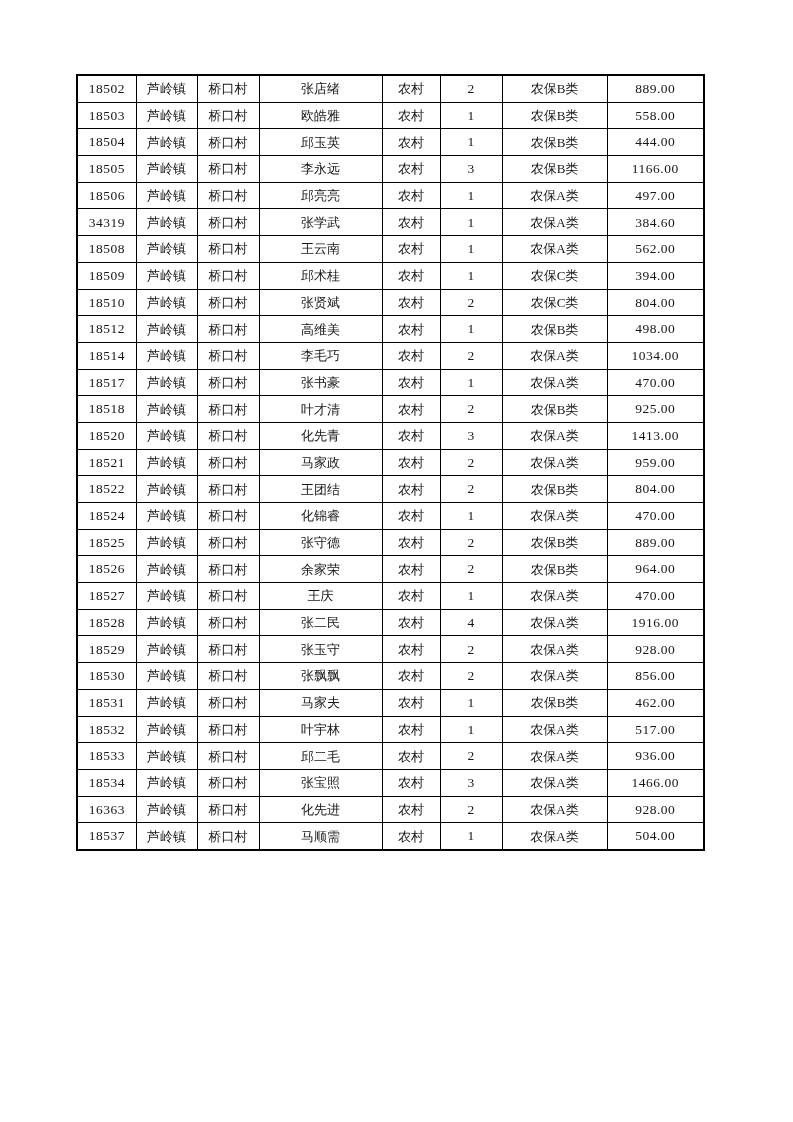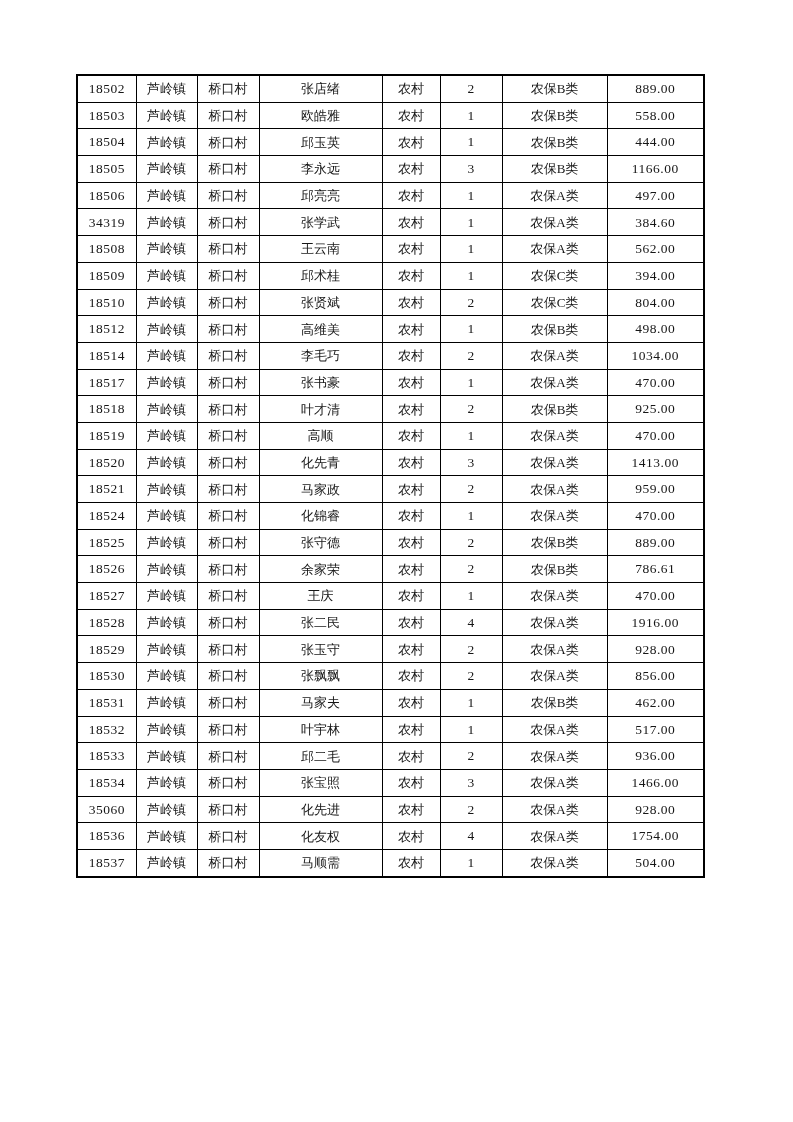--- a/index.html
+++ b/index.html
@@ -182,178 +182,168 @@
           <td class="num">18518</td>
           <td>芦岭镇</td>
           <td>桥口村</td>
           <td>叶才清</td>
           <td>农村</td>
           <td class="num">2</td>
           <td>农保B类</td>
           <td class="num">925.00</td>
         </tr>
         <tr>
-          <td class="num">18519</td>
-          <td>芦岭镇</td>
-          <td>桥口村</td>
-          <td>高顺</td>
+          <td class="num">18520</td>
+          <td>芦岭镇</td>
+          <td>桥口村</td>
+          <td>化先青</td>
+          <td>农村</td>
+          <td class="num">3</td>
+          <td>农保A类</td>
+          <td class="num">1413.00</td>
+        </tr>
+        <tr>
+          <td class="num">18521</td>
+          <td>芦岭镇</td>
+          <td>桥口村</td>
+          <td>马家政</td>
+          <td>农村</td>
+          <td class="num">2</td>
+          <td>农保A类</td>
+          <td class="num">959.00</td>
+        </tr>
+        <tr>
+          <td class="num">18522</td>
+          <td>芦岭镇</td>
+          <td>桥口村</td>
+          <td>王团结</td>
+          <td>农村</td>
+          <td class="num">2</td>
+          <td>农保B类</td>
+          <td class="num">804.00</td>
+        </tr>
+        <tr>
+          <td class="num">18524</td>
+          <td>芦岭镇</td>
+          <td>桥口村</td>
+          <td>化锦睿</td>
           <td>农村</td>
           <td class="num">1</td>
           <td>农保A类</td>
           <td class="num">470.00</td>
         </tr>
         <tr>
-          <td class="num">18520</td>
-          <td>芦岭镇</td>
-          <td>桥口村</td>
-          <td>化先青</td>
+          <td class="num">18525</td>
+          <td>芦岭镇</td>
+          <td>桥口村</td>
+          <td>张守德</td>
+          <td>农村</td>
+          <td class="num">2</td>
+          <td>农保B类</td>
+          <td class="num">889.00</td>
+        </tr>
+        <tr>
+          <td class="num">18526</td>
+          <td>芦岭镇</td>
+          <td>桥口村</td>
+          <td>余家荣</td>
+          <td>农村</td>
+          <td class="num">2</td>
+          <td>农保B类</td>
+          <td class="num">964.00</td>
+        </tr>
+        <tr>
+          <td class="num">18527</td>
+          <td>芦岭镇</td>
+          <td>桥口村</td>
+          <td>王庆</td>
+          <td>农村</td>
+          <td class="num">1</td>
+          <td>农保A类</td>
+          <td class="num">470.00</td>
+        </tr>
+        <tr>
+          <td class="num">18528</td>
+          <td>芦岭镇</td>
+          <td>桥口村</td>
+          <td>张二民</td>
+          <td>农村</td>
+          <td class="num">4</td>
+          <td>农保A类</td>
+          <td class="num">1916.00</td>
+        </tr>
+        <tr>
+          <td class="num">18529</td>
+          <td>芦岭镇</td>
+          <td>桥口村</td>
+          <td>张玉守</td>
+          <td>农村</td>
+          <td class="num">2</td>
+          <td>农保A类</td>
+          <td class="num">928.00</td>
+        </tr>
+        <tr>
+          <td class="num">18530</td>
+          <td>芦岭镇</td>
+          <td>桥口村</td>
+          <td>张飘飘</td>
+          <td>农村</td>
+          <td class="num">2</td>
+          <td>农保A类</td>
+          <td class="num">856.00</td>
+        </tr>
+        <tr>
+          <td class="num">18531</td>
+          <td>芦岭镇</td>
+          <td>桥口村</td>
+          <td>马家夫</td>
+          <td>农村</td>
+          <td class="num">1</td>
+          <td>农保B类</td>
+          <td class="num">462.00</td>
+        </tr>
+        <tr>
+          <td class="num">18532</td>
+          <td>芦岭镇</td>
+          <td>桥口村</td>
+          <td>叶宇林</td>
+          <td>农村</td>
+          <td class="num">1</td>
+          <td>农保A类</td>
+          <td class="num">517.00</td>
+        </tr>
+        <tr>
+          <td class="num">18533</td>
+          <td>芦岭镇</td>
+          <td>桥口村</td>
+          <td>邱二毛</td>
+          <td>农村</td>
+          <td class="num">2</td>
+          <td>农保A类</td>
+          <td class="num">936.00</td>
+        </tr>
+        <tr>
+          <td class="num">18534</td>
+          <td>芦岭镇</td>
+          <td>桥口村</td>
+          <td>张宝照</td>
           <td>农村</td>
           <td class="num">3</td>
           <td>农保A类</td>
-          <td class="num">1413.00</td>
-        </tr>
-        <tr>
-          <td class="num">18521</td>
-          <td>芦岭镇</td>
-          <td>桥口村</td>
-          <td>马家政</td>
-          <td>农村</td>
-          <td class="num">2</td>
-          <td>农保A类</td>
-          <td class="num">959.00</td>
-        </tr>
-        <tr>
-          <td class="num">18524</td>
-          <td>芦岭镇</td>
-          <td>桥口村</td>
-          <td>化锦睿</td>
-          <td>农村</td>
-          <td class="num">1</td>
-          <td>农保A类</td>
-          <td class="num">470.00</td>
-        </tr>
-        <tr>
-          <td class="num">18525</td>
-          <td>芦岭镇</td>
-          <td>桥口村</td>
-          <td>张守德</td>
-          <td>农村</td>
-          <td class="num">2</td>
-          <td>农保B类</td>
-          <td class="num">889.00</td>
-        </tr>
-        <tr>
-          <td class="num">18526</td>
-          <td>芦岭镇</td>
-          <td>桥口村</td>
-          <td>余家荣</td>
-          <td>农村</td>
-          <td class="num">2</td>
-          <td>农保B类</td>
-          <td class="num">786.61</td>
-        </tr>
-        <tr>
-          <td class="num">18527</td>
-          <td>芦岭镇</td>
-          <td>桥口村</td>
-          <td>王庆</td>
-          <td>农村</td>
-          <td class="num">1</td>
-          <td>农保A类</td>
-          <td class="num">470.00</td>
-        </tr>
-        <tr>
-          <td class="num">18528</td>
-          <td>芦岭镇</td>
-          <td>桥口村</td>
-          <td>张二民</td>
-          <td>农村</td>
-          <td class="num">4</td>
-          <td>农保A类</td>
-          <td class="num">1916.00</td>
-        </tr>
-        <tr>
-          <td class="num">18529</td>
-          <td>芦岭镇</td>
-          <td>桥口村</td>
-          <td>张玉守</td>
+          <td class="num">1466.00</td>
+        </tr>
+        <tr>
+          <td class="num">16363</td>
+          <td>芦岭镇</td>
+          <td>桥口村</td>
+          <td>化先进</td>
           <td>农村</td>
           <td class="num">2</td>
           <td>农保A类</td>
           <td class="num">928.00</td>
-        </tr>
-        <tr>
-          <td class="num">18530</td>
-          <td>芦岭镇</td>
-          <td>桥口村</td>
-          <td>张飘飘</td>
-          <td>农村</td>
-          <td class="num">2</td>
-          <td>农保A类</td>
-          <td class="num">856.00</td>
-        </tr>
-        <tr>
-          <td class="num">18531</td>
-          <td>芦岭镇</td>
-          <td>桥口村</td>
-          <td>马家夫</td>
-          <td>农村</td>
-          <td class="num">1</td>
-          <td>农保B类</td>
-          <td class="num">462.00</td>
-        </tr>
-        <tr>
-          <td class="num">18532</td>
-          <td>芦岭镇</td>
-          <td>桥口村</td>
-          <td>叶宇林</td>
-          <td>农村</td>
-          <td class="num">1</td>
-          <td>农保A类</td>
-          <td class="num">517.00</td>
-        </tr>
-        <tr>
-          <td class="num">18533</td>
-          <td>芦岭镇</td>
-          <td>桥口村</td>
-          <td>邱二毛</td>
-          <td>农村</td>
-          <td class="num">2</td>
-          <td>农保A类</td>
-          <td class="num">936.00</td>
-        </tr>
-        <tr>
-          <td class="num">18534</td>
-          <td>芦岭镇</td>
-          <td>桥口村</td>
-          <td>张宝照</td>
-          <td>农村</td>
-          <td class="num">3</td>
-          <td>农保A类</td>
-          <td class="num">1466.00</td>
-        </tr>
-        <tr>
-          <td class="num">35060</td>
-          <td>芦岭镇</td>
-          <td>桥口村</td>
-          <td>化先进</td>
-          <td>农村</td>
-          <td class="num">2</td>
-          <td>农保A类</td>
-          <td class="num">928.00</td>
-        </tr>
-        <tr>
-          <td class="num">18536</td>
-          <td>芦岭镇</td>
-          <td>桥口村</td>
-          <td>化友权</td>
-          <td>农村</td>
-          <td class="num">4</td>
-          <td>农保A类</td>
-          <td class="num">1754.00</td>
         </tr>
         <tr>
           <td class="num">18537</td>
           <td>芦岭镇</td>
           <td>桥口村</td>
           <td>马顺需</td>
           <td>农村</td>
           <td class="num">1</td>
           <td>农保A类</td>
           <td class="num">504.00</td>

